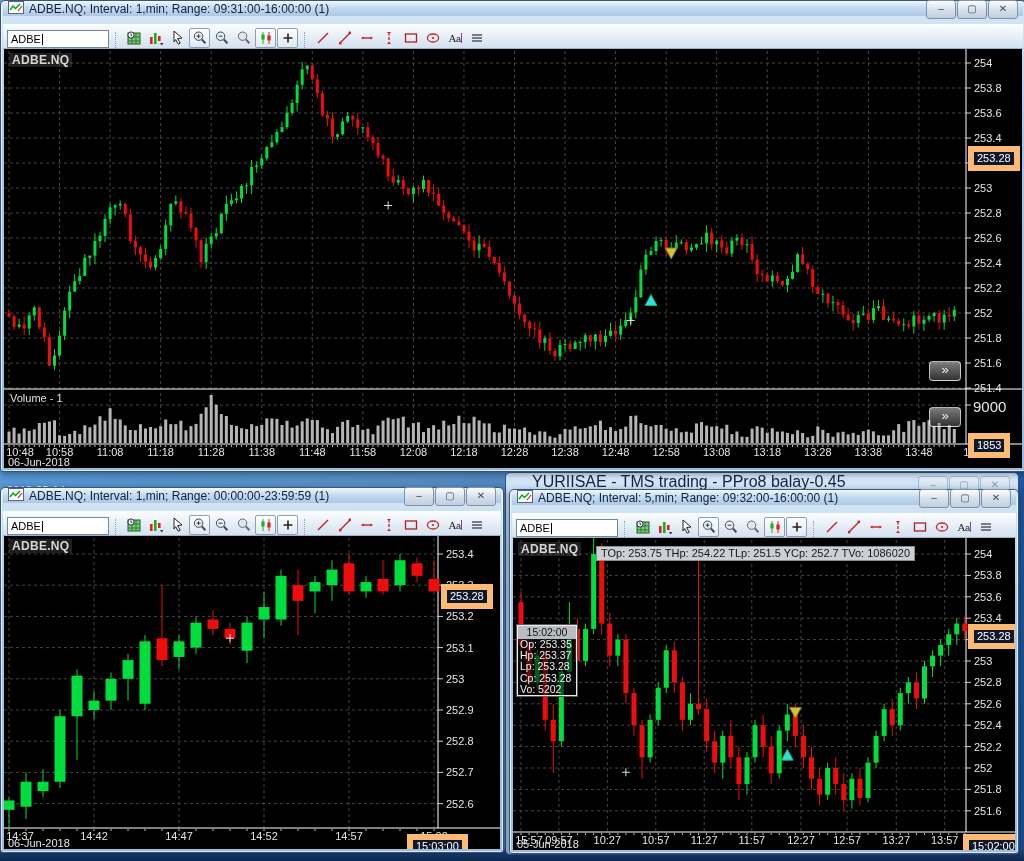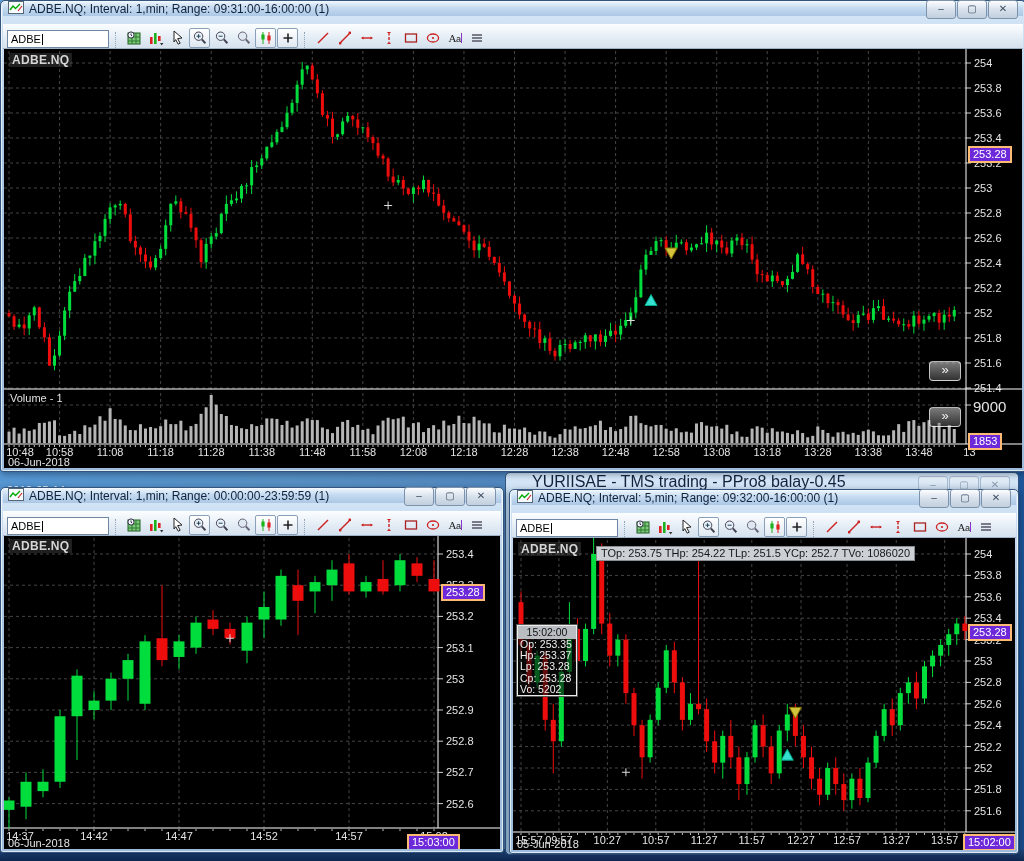--- a/index.html
+++ b/index.html
@@ -34,21 +34,21 @@
     border-top-color:#4e central;font-size:11px;color:#000;padding:0 3px;display:flex;align-items:center;}
   .caret{display:inline-block;width:1px;height:11px;background:#000;margin-left:1px;}
   .tsep{width:1px;height:16px;border-left:1px dotted #8fa2b6;margin:0 3px;}
   .icon-btn{width:19px;height:18px;display:flex;align-items:center;justify-content:center;border:1px solid transparent;border-radius:2px;}
   .icon-btn.boxed{border:1px solid #8aa0b8;background:linear-gradient(#fff,#dfe8f1);}
   .chartarea{position:absolute;left:3px;right:3px;top:48px;bottom:3px;background:#000;overflow:hidden;}
   .chartarea svg{position:absolute;left:0;top:0;}
   .overlay{position:absolute;z-index:5;}
   .watermark{font-size:12px;font-weight:bold;color:#d6d6d6;background:rgba(110,110,110,.28);
     padding:0 3px;letter-spacing:.3px;}
-  .bluelabel{background:#6d28d9;color:#fff;border:2px solid #fdba74;font-size:11px;
+  .bluelabel{background:#0f172a;color:#fff;border:6px solid #fdba74;font-size:11px;
     line-height:13px;padding:0 3px;white-space:nowrap;}
   .axis-extra{color:#e4e4e4;font-size:15px;}
   .datelabel{color:#e4e4e4;font-size:11px;white-space:nowrap;}
   .vol-title{color:#e0e0e0;font-size:11px;}
   .scrollbtn{width:30px;height:18px;border:1px solid rgba(255,255,255,.65);border-radius:4px;
     background:linear-gradient(rgba(225,225,225,.55),rgba(110,110,110,.45));
     color:#eee;font-size:13px;line-height:16px;text-align:center;z-index:6;position:absolute;}
   .tooltipbar{background:#ccd0d4;border:1px solid #888d92;color:#15181b;font-size:11px;
     line-height:13px;padding:0 4px;white-space:nowrap;z-index:7;}
   .databox{width:58px;background:rgba(12,12,12,.62);border:1px solid #ececec;

